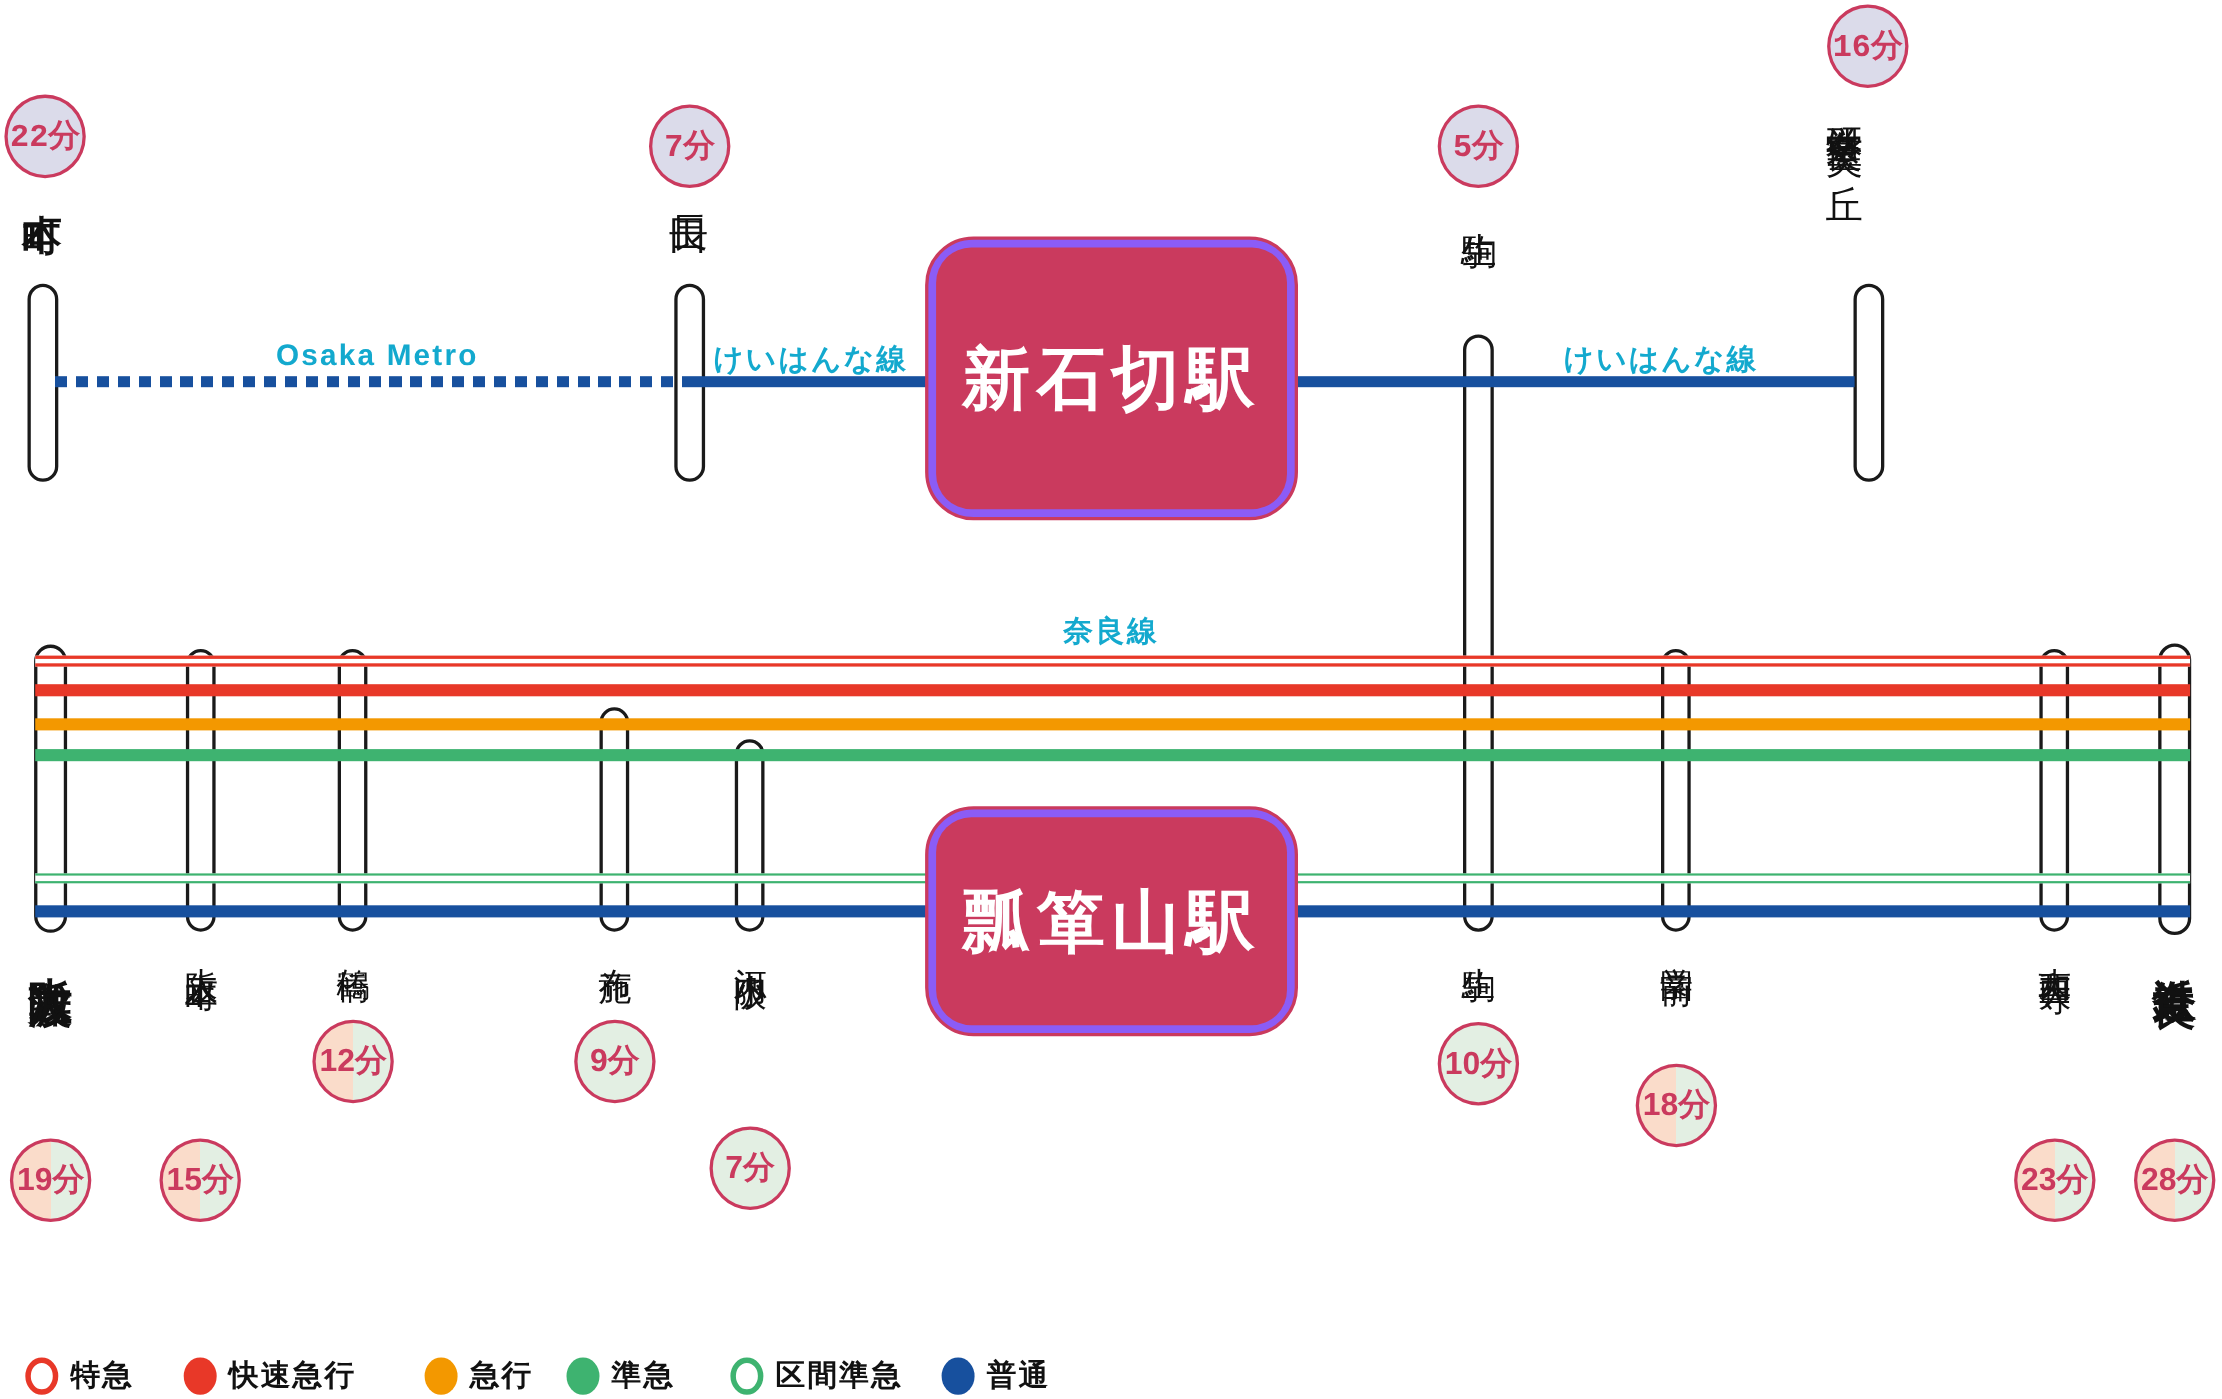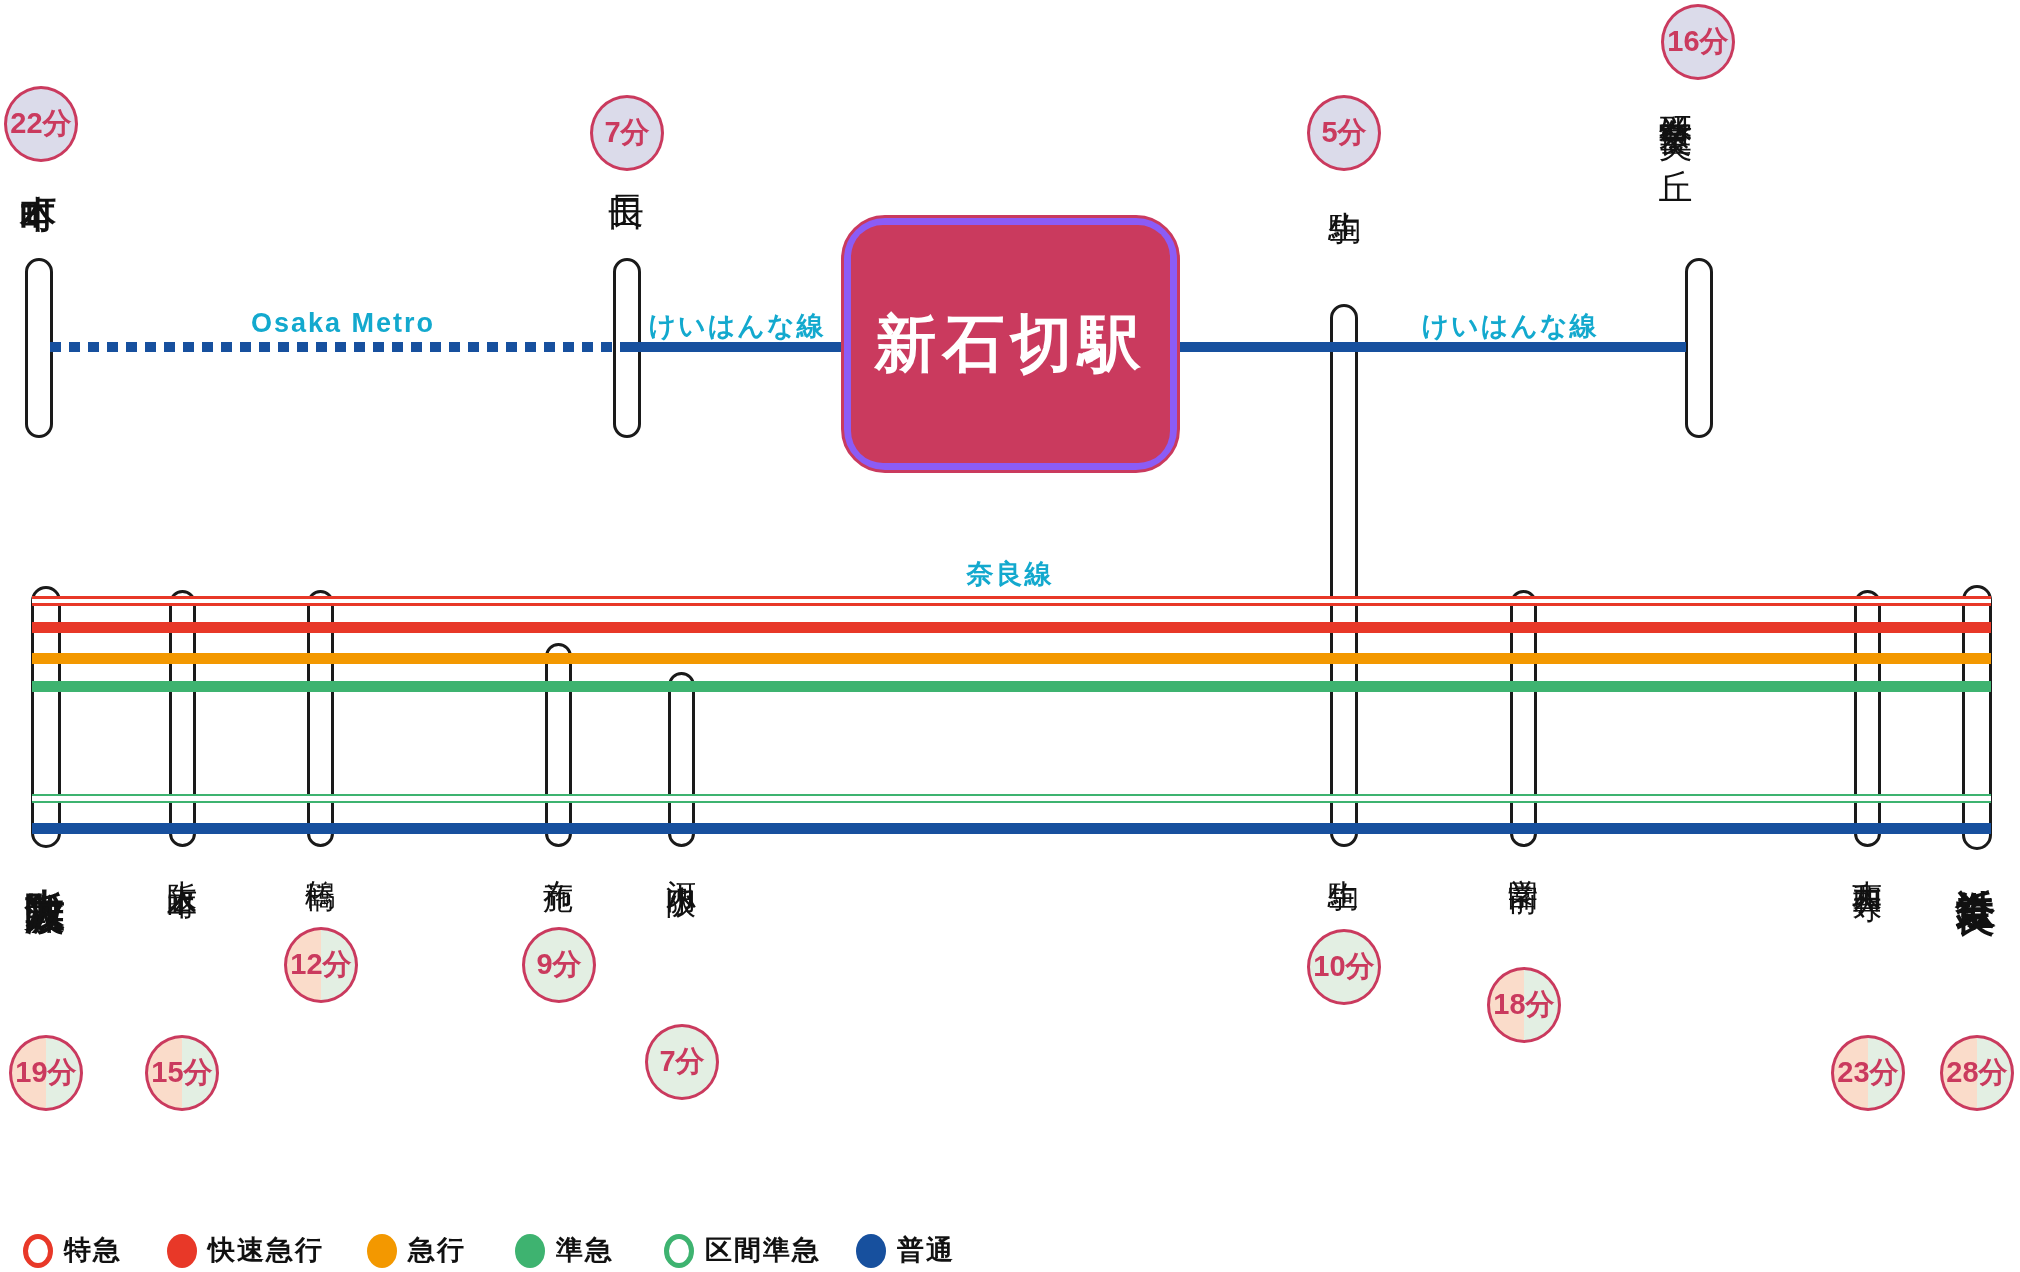--- a/index.html
+++ b/index.html
@@ -28,21 +28,21 @@
           color:#111;font-size:30px;line-height:33px;letter-spacing:3px;text-align:left;}
   .vlabel.top-size{font-size:36px;line-height:42px;letter-spacing:4px;}
   .vlabel.bold{font-weight:bold;}
   .vlabel.terminus{font-size:40px;line-height:48px;font-weight:bold;letter-spacing:2px;}
   .vlabel.gakken{height:168px;line-height:42px;font-size:34px;letter-spacing:2px;}
   .rail-name{position:absolute;z-index:5;color:var(--teal);font-weight:bold;font-size:27px;letter-spacing:2px;white-space:nowrap;transform:translateX(-50%);}
   
   .badge{position:absolute;z-index:6;width:74px;height:76px;border:3px solid var(--crimson);border-radius:50%;
          box-sizing:border-box;display:flex;align-items:center;justify-content:center;
          color:var(--crimson);font-weight:bold;font-size:29px;letter-spacing:0;}
-  .badge.lavender{background:var(--lavender);}
+  .badge.lavender{background:var(--lavender);font-family:Liberation Mono, monospace;}
   .badge.green{background:var(--palegreen);}
   .badge.split{background:linear-gradient(90deg,var(--peach) 0 50%,var(--palegreen) 50% 100%);}
   
   .legend-item{position:absolute;z-index:5;top:1232px;display:flex;align-items:flex-end;gap:11px;}
   .legend-dot{width:30px;height:34px;border-radius:50%;box-sizing:border-box;flex:none;}
   .legend-dot.fill-red{background:var(--red);}
   .legend-dot.fill-orange{background:var(--orange);}
   .legend-dot.fill-green{background:var(--green);}
   .legend-dot.fill-blue{background:var(--blue);}
   .legend-dot.outline-red{background:#fff;border:5px solid var(--red);}
@@ -104,20 +104,25 @@
 
   <div class="line outline-red" style="left:32px;top:596px;width:1959px;height:10px;"></div>
   <div class="line red" style="left:32px;top:622px;width:1959px;height:11px;"></div>
   <div class="line orange" style="left:32px;top:653px;width:1959px;height:11px;"></div>
   <div class="line green" style="left:32px;top:681px;width:1959px;height:11px;"></div>
   <div class="line outline-green" style="left:32px;top:794px;width:1959px;height:9px;"></div>
   <div class="line blue" style="left:32px;top:823px;width:1959px;height:11px;"></div>
 
   <div class="rail-name" style="left:1010px;top:556px;text-align:right;">奈良線</div>
 
+  <div class="hub" style="left:841px;top:733px;width:339px;height:209px;">
+    <div class="hub-inner">
+      <span>瓢箪山駅</span>
+    </div>
+  </div>
 
   <div class="vlabel terminus" style="left:21px;top:856px;">大阪難波</div>
   <div class="vlabel" style="left:166px;top:856px;">大阪上本町</div>
   <div class="vlabel" style="left:304px;top:856px;">鶴橋</div>
   <div class="vlabel" style="left:542px;top:856px;">布施</div>
   <div class="vlabel" style="left:665px;top:856px;">河内小阪</div>
   <div class="vlabel" style="left:1327px;top:856px;">生駒</div>
   <div class="vlabel" style="left:1507px;top:856px;">学園前</div>
   <div class="vlabel" style="left:1851px;top:856px;">大和西大寺</div>
   <div class="vlabel terminus" style="left:1952px;top:856px;">近鉄奈良</div>
@@ -151,21 +156,21 @@
     </div>
 
   <div class="legend-item" style="left:23px;">
     <div class="legend-dot outline-red"></div>
     <span>特急</span>
   </div>
   <div class="legend-item" style="left:167px;">
     <div class="legend-dot fill-red"></div>
     <span>快速急行</span>
   </div>
-  <div class="legend-item" style="left:367px;">
+  <div class="legend-item" style="left:386px;">
     <div class="legend-dot fill-orange"></div>
     <span>急行</span>
   </div>
   <div class="legend-item" style="left:515px;">
     <div class="legend-dot fill-green"></div>
     <span>準急</span>
   </div>
   <div class="legend-item" style="left:664px;">
     <div class="legend-dot outline-green"></div>
     <span>区間準急</span>

